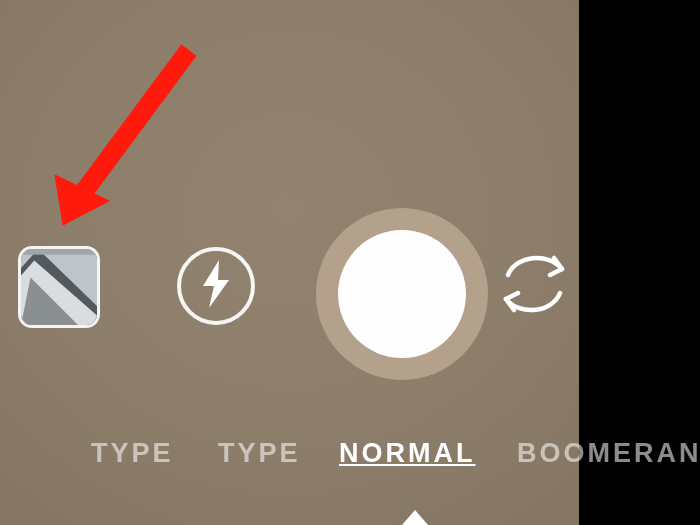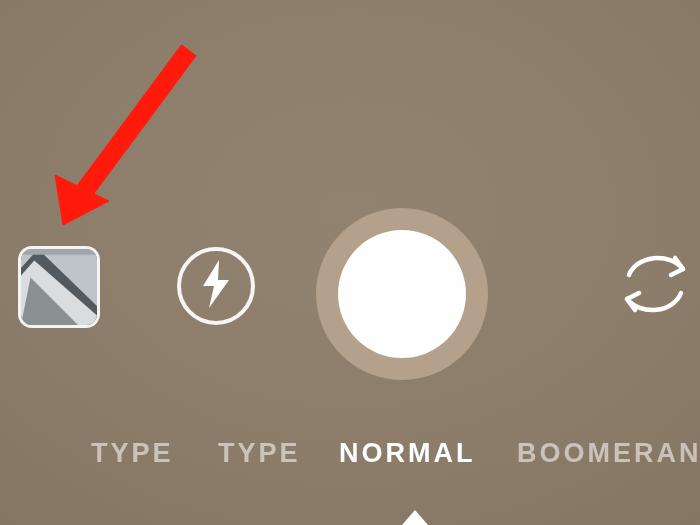--- a/index.html
+++ b/index.html
@@ -6,21 +6,21 @@
     margin:0;
     padding:0;
     width:700px;
     height:525px;
     overflow:hidden;
     font-family: -apple-system, Helvetica, Arial, sans-serif;
     background:#000;
   }
   .viewport{
     position:relative;
-    width:700px;
+    width:579px;
     height:525px;
     
     background: radial-gradient(120% 120% at 50% 40%, #928371 0%, #8d7e6c 35%, #867764 60%, #7f715f 100%);
   }
 
   
   .controls{
     position:absolute;
     left:0;
     right:0;
@@ -104,20 +104,21 @@
     letter-spacing:3px;
     font-size:27px;
   }
   .mode-item{
     position:absolute;
     top:0;
     color:rgba(255,255,255,.55);
   }
   .mode-item.active{
     color:#ffffff;
+    text-decoration:underline;
   }
 
   
   .arrow{
     position:absolute;
     left:45px;
     top:35px;
     width:180px;
     height:200px;
     pointer-events:none;

